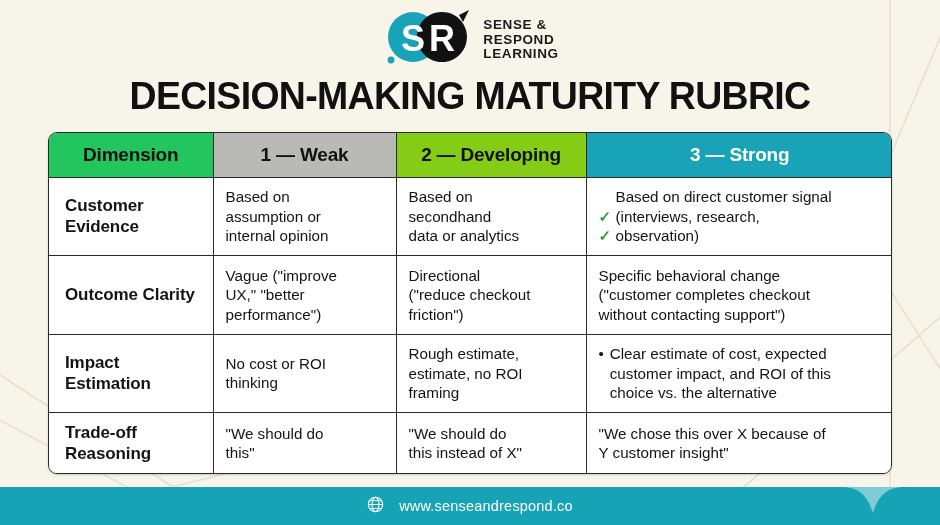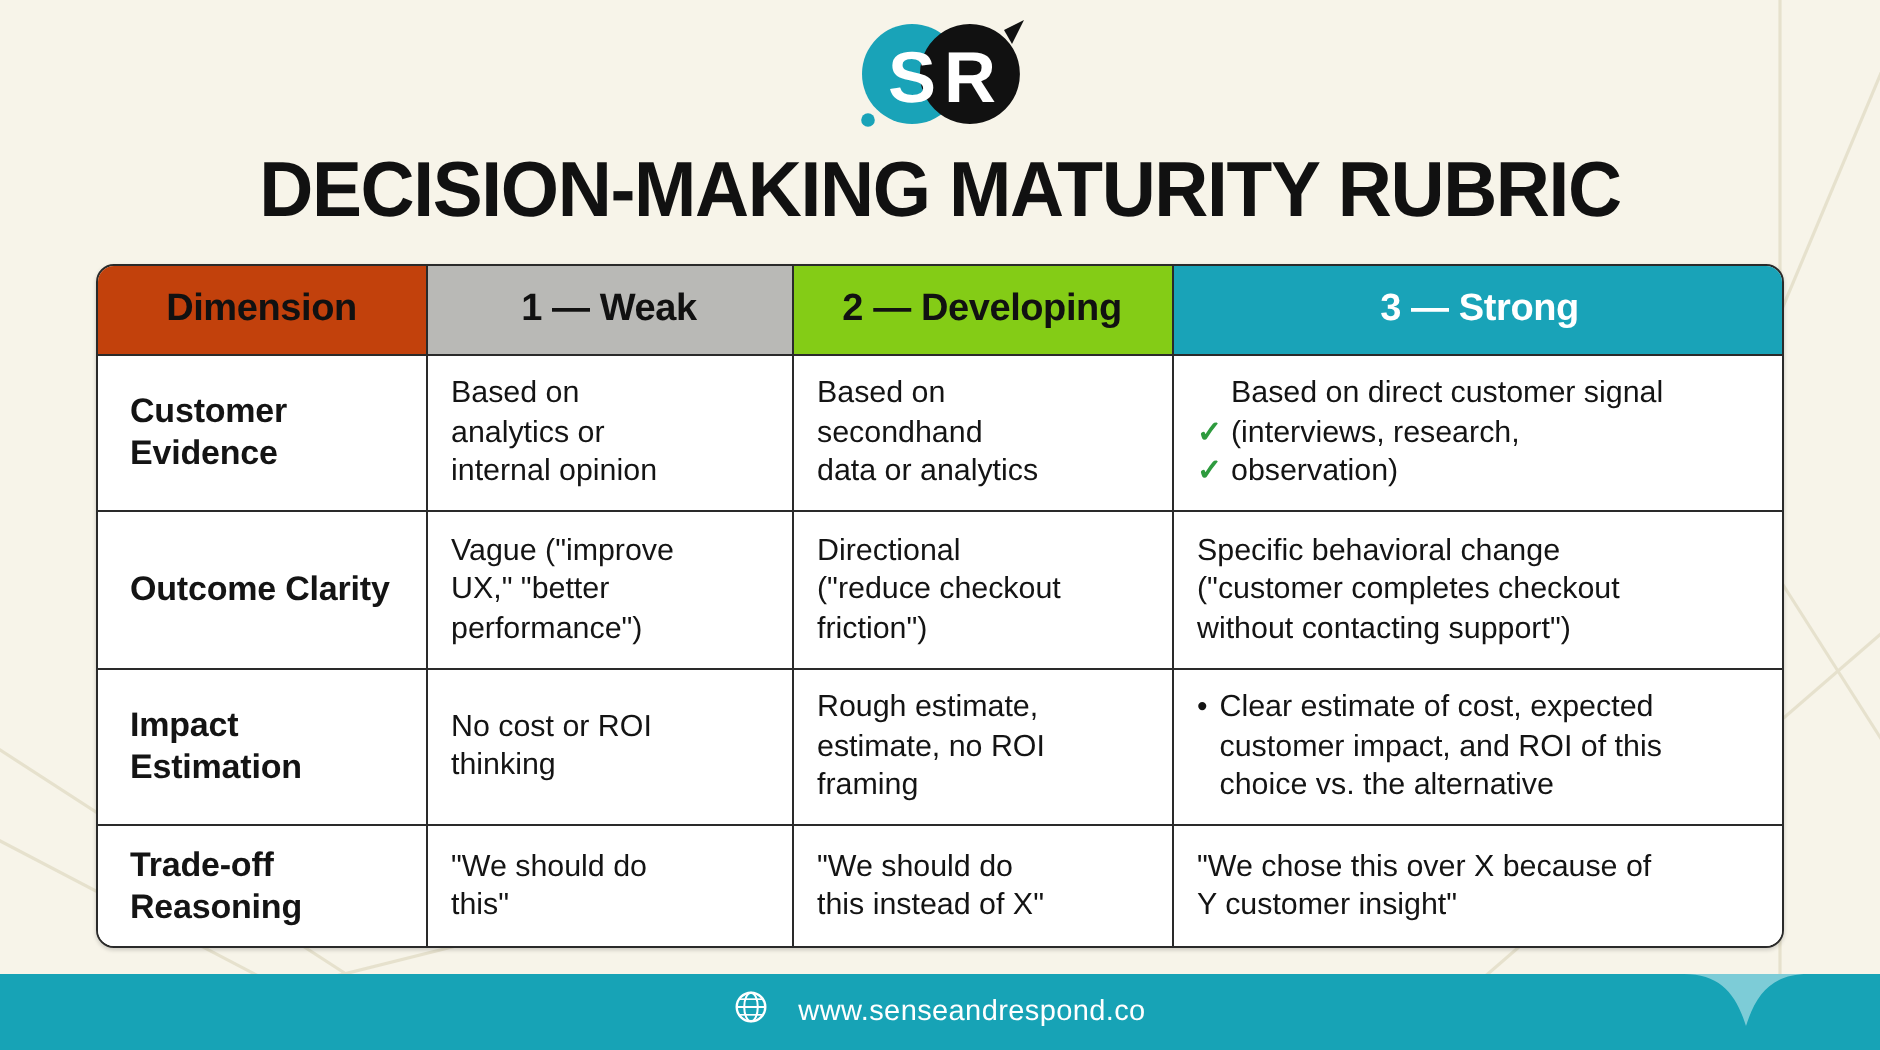--- a/index.html
+++ b/index.html
@@ -157,46 +157,51 @@
   <div class="logo-mark">
     <svg width="92" height="58" viewBox="0 0 92 58" xmlns="http://www.w3.org/2000/svg">
       <circle cx="32" cy="27" r="25" fill="#19a3b8"></circle>
       <circle cx="10" cy="50" r="3.4" fill="#19a3b8"></circle>
       <path d="M61 2 a25 25 0 1 1 -0.1 0 Z" fill="#111111"></path>
       <path d="M78 5 L88 0 L82 12 Z" fill="#111111"></path>
       <text x="32" y="41" font-family="Liberation Sans, sans-serif" font-size="36" font-weight="bold" fill="#ffffff" text-anchor="middle">S</text>
       <text x="61" y="41" font-family="Liberation Sans, sans-serif" font-size="36" font-weight="bold" fill="#ffffff" text-anchor="middle">R</text>
     </svg>
   </div>
+  <div class="logo-text">
+    <div>Sense &amp;</div>
+    <div>Respond</div>
+    <div>Learning</div>
+  </div>
 </div>
 
 <div class="title">Decision-Making Maturity Rubric</div>
 
 <div class="table-card">
   <table>
     <colgroup>
       <col class="c0">
         <col class="c1">
         <col class="c2">
         <col class="c3">
     </colgroup>
     <thead>
       <tr>
-        <th class="h0" style="background: #c2410c;">Dimension</th>
+        <th class="h0" style="background: #22c55e;">Dimension</th>
         <th class="h1" style="background: rgb(185, 185, 182);">1 — Weak</th>
         <th class="h2" style="background: #84cc16;">2 — Developing</th>
         <th class="h3" style="background: rgb(25, 163, 184);">3 — Strong</th>
       </tr>
     </thead>
     <tbody id="table-body">
         <tr>
           <td class="dim">Customer Evidence</td>
           <td>
             <div>Based on</div>
-            <div>analytics or</div>
+            <div>assumption or</div>
             <div>internal opinion</div>
           </td>
           <td>
             <div>Based on</div>
             <div>secondhand</div>
             <div>data or analytics</div>
           </td>
           <td>
             <div class="cell-line">
               <span class="spacer"></span>

